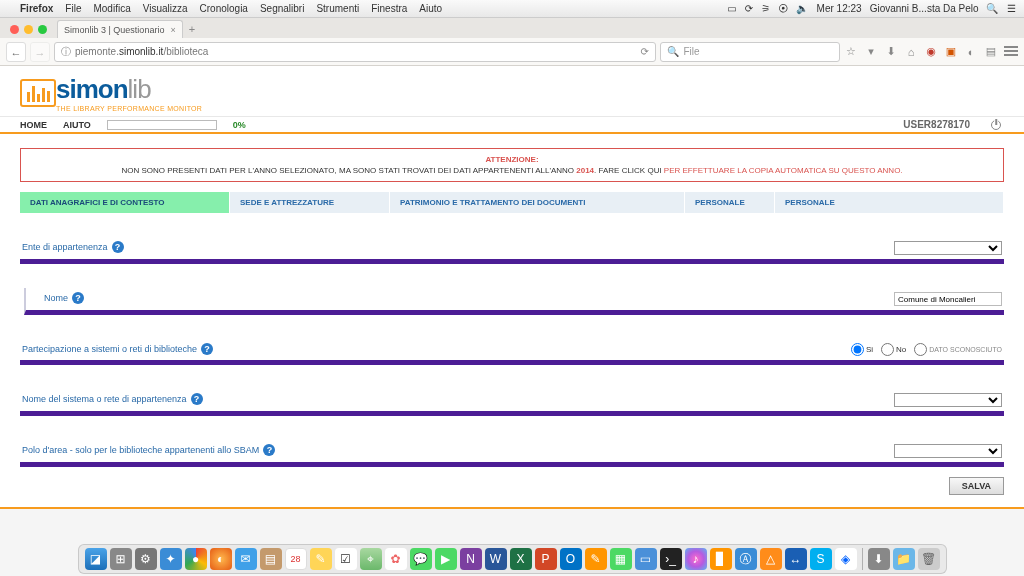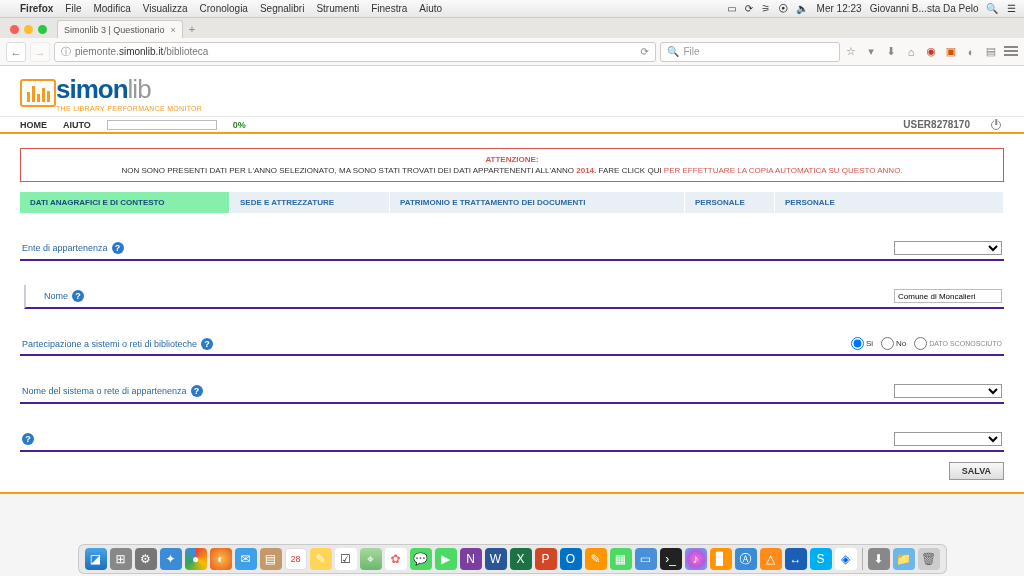--- a/index.html
+++ b/index.html
@@ -60,21 +60,21 @@
 .alert-msg .red { color: #d9534f; }
 .alert-msg .link { color: #d9534f; text-decoration: none; }
 
 .tabs-row { display: flex; margin-top: 10px; font-size: 8px; font-weight: bold; }
 .tab-cell { padding: 6px 10px; border-right: 1px solid #fff; }
 .tab-active { background: #86efac; color: #1a4a7a; flex: 0 0 210px; }
 .tab-inactive { background: #e8eff5; color: #2a6aa8; cursor: pointer; }
 .t2 { flex: 0 0 160px; } .t3 { flex: 0 0 295px; } .t4 { flex: 0 0 130px; } .t5 { flex: 0 0 90px; } .t6 { flex: 1; }
 
 .form { margin-top: 6px; }
-.form-row { display: flex; align-items: center; padding: 4px 2px; font-size: 9px; border-bottom: 2px solid #4c1d95; margin-top: 24px; }
+.form-row { display: flex; align-items: flex-start; padding: 4px 2px; font-size: 9px; border-bottom: 5px solid #4c1d95; margin-top: 24px; }
 .form-row.sub { padding-left: 18px; border-left: 2px solid #ccd; margin-left: 4px; }
 .form-label { color: #2a6aa8; display: flex; align-items: center; gap: 4px; }
 .help-icon { width: 12px; height: 12px; border-radius: 50%; background: #2a7ac8; color: #fff; font-size: 9px; font-weight: bold; display: inline-flex; align-items: center; justify-content: center; }
 .form-ctrl { margin-left: auto; display: flex; align-items: center; gap: 8px; font-size: 8px; }
 .sel { width: 108px; height: 14px; border: 1px solid #999; background: #fff; font-size: 9px; }
 .txt { width: 108px; height: 14px; border: 1px solid #bbb; background: #fff; font-size: 8px; padding: 0 3px; }
 .radio-lbl { display: flex; align-items: center; gap: 2px; color: #333; font-size: 8px;}
 .radio-lbl.small { font-size: 7px; color: #888; }
 
 .save-row { display: flex; justify-content: flex-end; margin-top: 10px; }
@@ -244,20 +244,21 @@
         <div class="form-label">
             <span>Nome del sistema o rete di appartenenza</span>
             <span class="help-icon">?</span>
           </div>
         <div class="form-ctrl">
             <select class="sel"></select>
           </div>
       </div>
       <div class="form-row">
         <div class="form-label">
+            <span>Polo d'area - solo per le biblioteche appartenenti allo SBAM</span>
             <span class="help-icon">?</span>
           </div>
         <div class="form-ctrl">
             <select class="sel"></select>
           </div>
       </div>
     </div>
 
     <div class="save-row">
       <button class="save-btn">SALVA</button>

